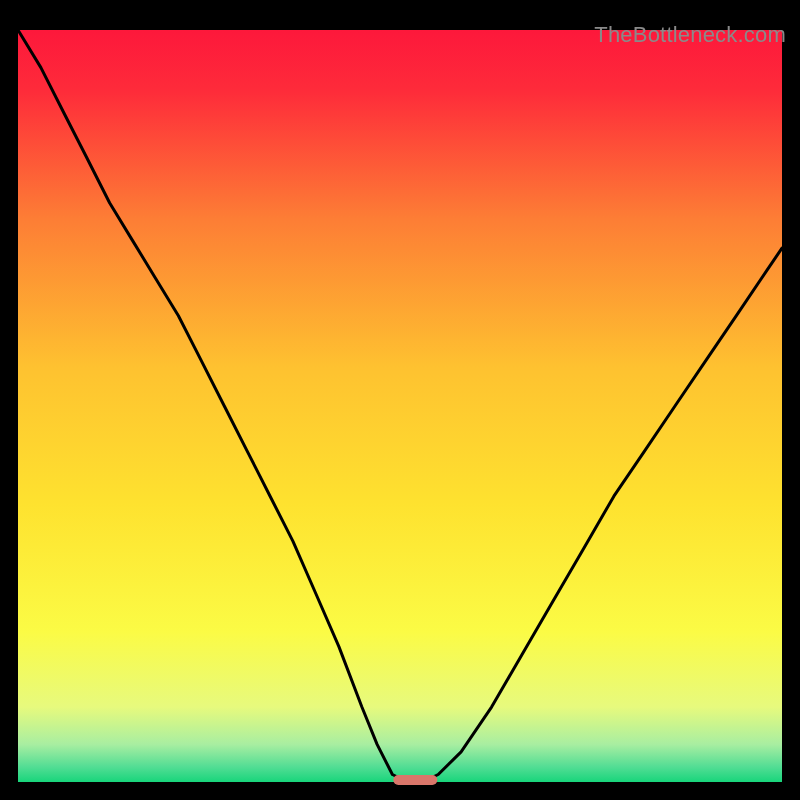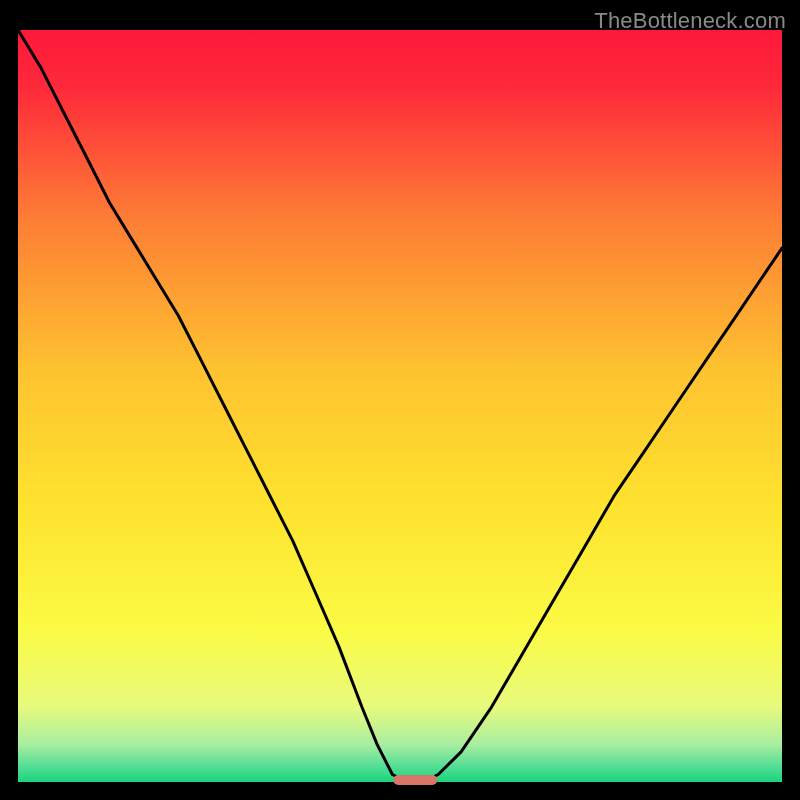--- a/index.html
+++ b/index.html
@@ -11,21 +11,21 @@
     overflow: hidden;
   }
   .frame {
     position: relative;
     width: 800px;
     height: 800px;
     background: #000;
   }
   .watermark {
     position: absolute;
-    top: 8px;
+    top: 22px;
     right: 14px;
     color: #8a8a8a;
     font-family: Arial, Helvetica, sans-serif;
     font-size: 22px;
     letter-spacing: 0.2px;
     z-index: 10;
   }
   svg.plot {
     position: absolute;
     top: 0;

